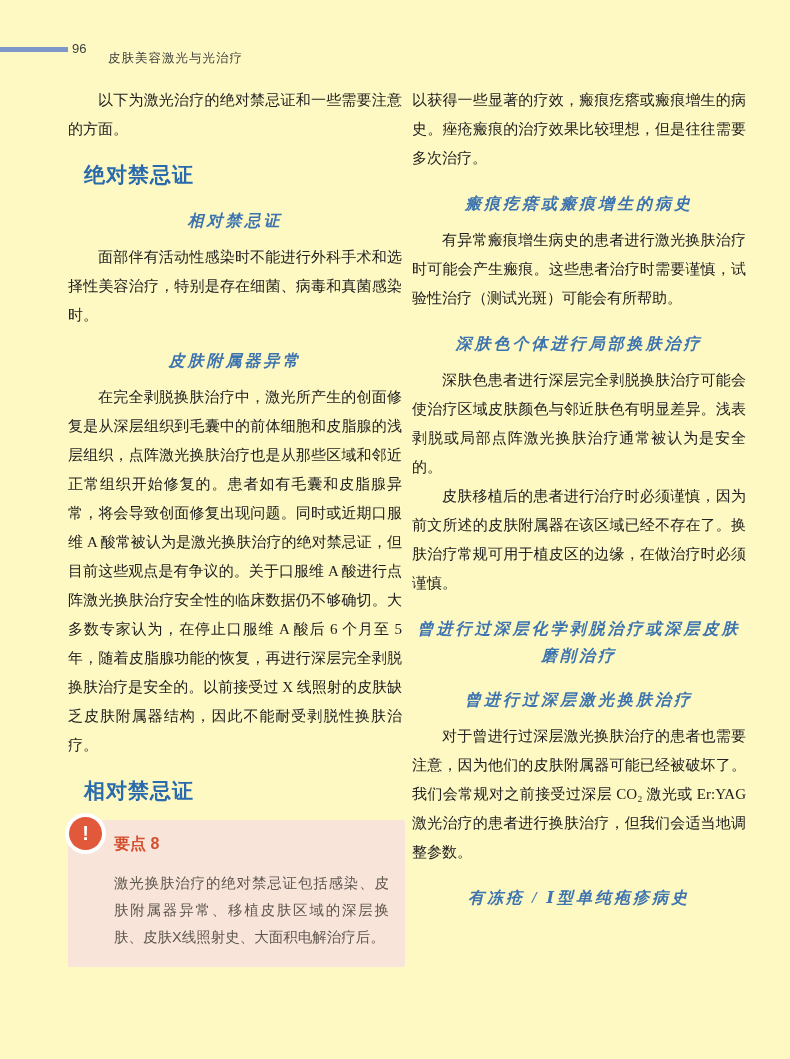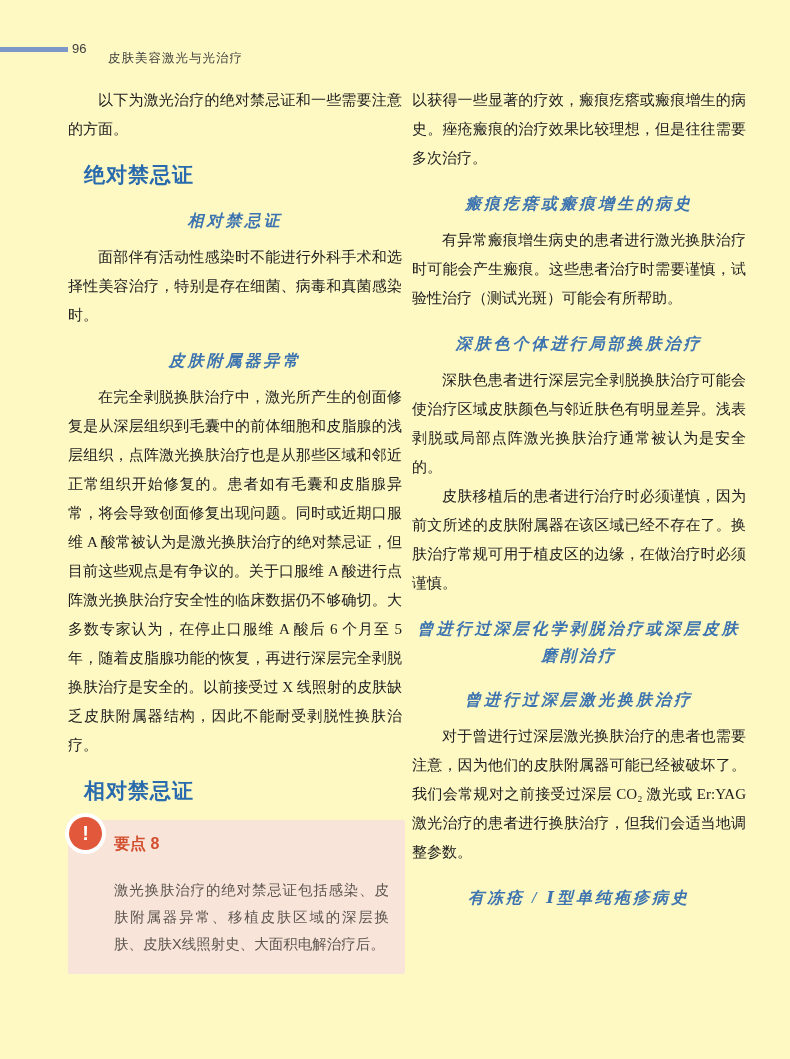--- a/index.html
+++ b/index.html
@@ -28,21 +28,21 @@
   h2.sub  { font-style:italic; font-weight:bold; font-size:16px; color:#3d74b0;
             letter-spacing:3px; margin:17px 0 9px 0; line-height:27px; text-align:center; }
 
   
   .callout { position:relative; margin-top:14px; width:337px; background:#f9e4da; border-radius:2px;
              padding:12px 16px 16px 46px; font-family:"Liberation Sans","DejaVu Sans",sans-serif; }
   .callout-icon { position:absolute; left:1px; top:-3px; width:33px; height:33px; border-radius:50%;
                   background:#e2583a; box-shadow:0 0 0 4px #ffffff; color:#ffffff; font-weight:bold;
                   font-size:20px; line-height:33px; text-align:center;
                   font-family:"Liberation Sans","DejaVu Sans",sans-serif; }
-  .callout-title { color:#d2502f; font-size:16px; font-weight:bold; line-height:24px; margin-bottom:21px; }
+  .callout-title { color:#d2502f; font-size:16px; font-weight:bold; line-height:24px; margin-bottom:14px; }
   .callout-body  { color:#5d574f; font-size:14.5px; line-height:27px; text-align:justify; }
 </style>
 </head>
 <body>
 
 <div class="page">
 
   <div class="header-bar"></div>
   <div class="page-num">96</div>
   <div class="run-title">皮肤美容激光与光治疗</div>

